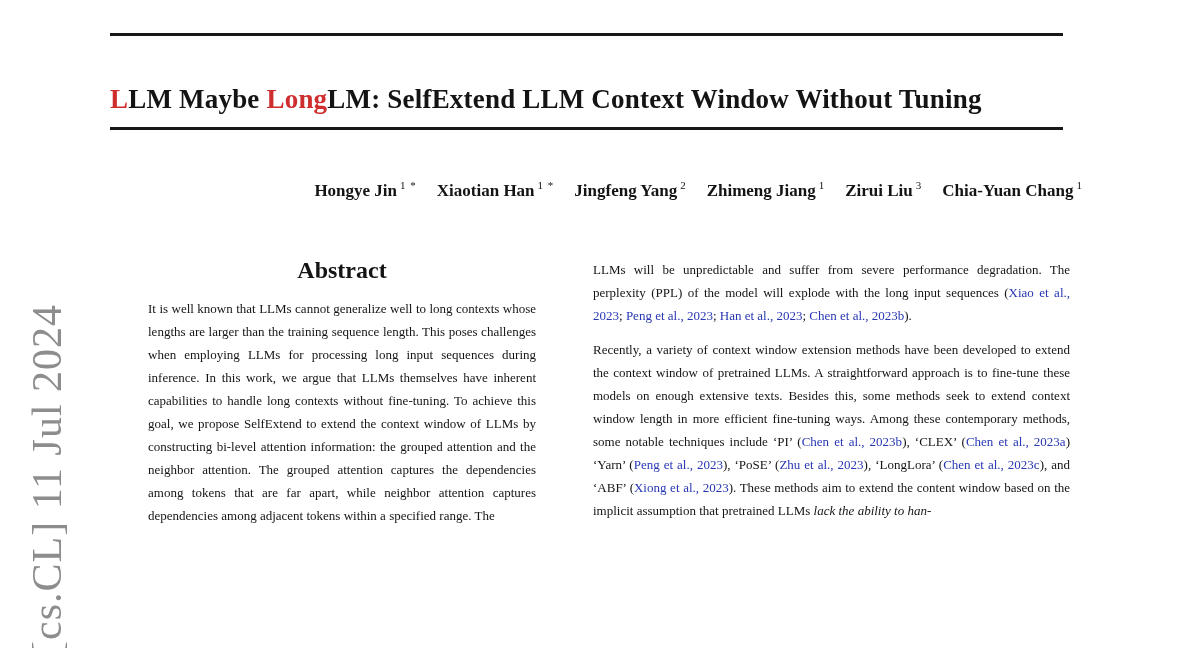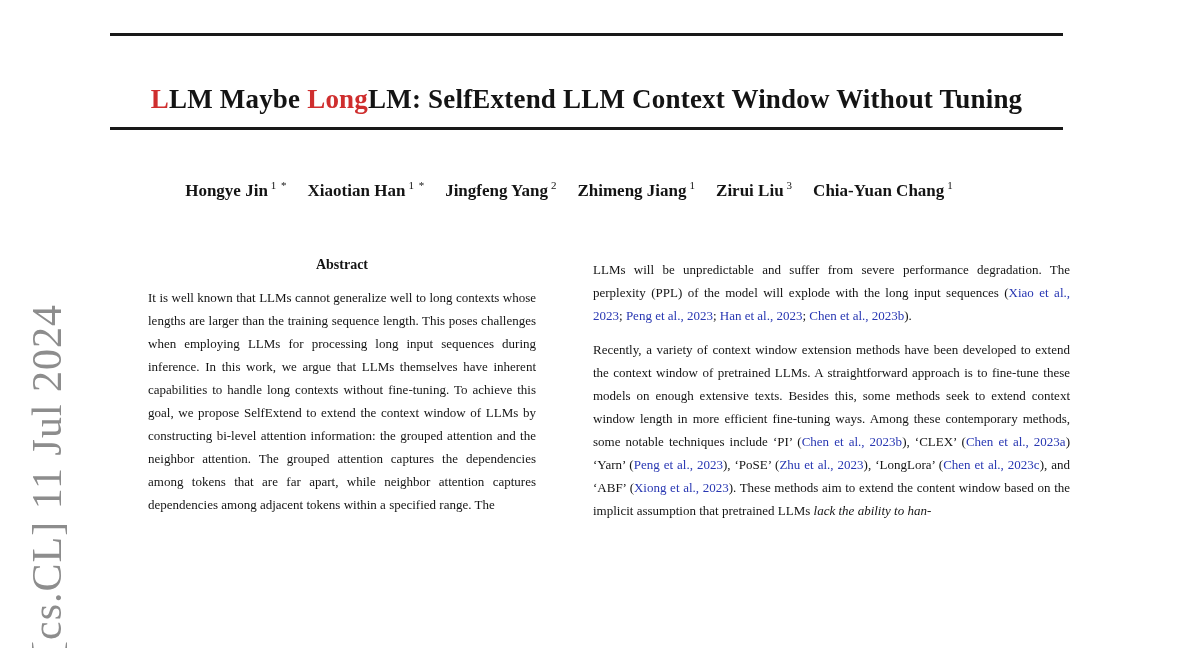--- a/index.html
+++ b/index.html
@@ -39,32 +39,32 @@
     height:3px;
     background:#181818;
   }
   .rule.top{top:33px;}
   .rule.bottom{top:127px;}
   .title{
     position:absolute;
     left:110px;
     top:66px;
     width:953px;
-    text-align:center;
+    text-align:left;
     font-size:27px;
     font-weight:700;
     letter-spacing:.2px;
   }
   .title .red{color:var(--red);}
   .authors{
     position:absolute;
-    left:63px;
+    left:80px;
     top:171px;
     width:1013px;
-    text-align:center;
+    text-align:right;
   }
   .author-row{line-height:29px;}
   .author{
     font-weight:700;
     font-size:17px;
     margin:0 10px;
     white-space:nowrap;
   }
   .author sup{
     font-weight:400;
@@ -74,21 +74,21 @@
   }
   .abstract{
     position:absolute;
     left:148px;
     top:257px;
     width:388px;
   }
   .abstract h2{
     margin:0 0 13px 0;
     text-align:center;
-    font-size:14px;
+    font-size:24px;
     font-weight:700;
   }
   .col p{
     margin:0;
     font-size:13px;
     line-height:23px;
     text-align:justify;
   }
   .col p + p{margin-top:11px;}
   .rightcol{

